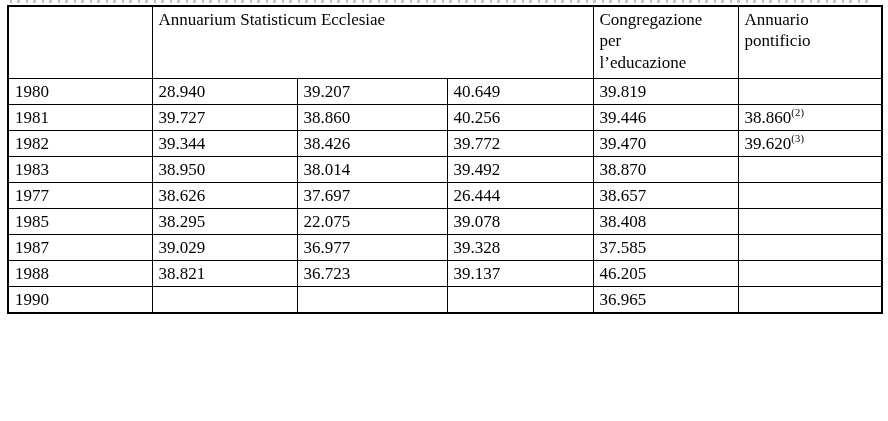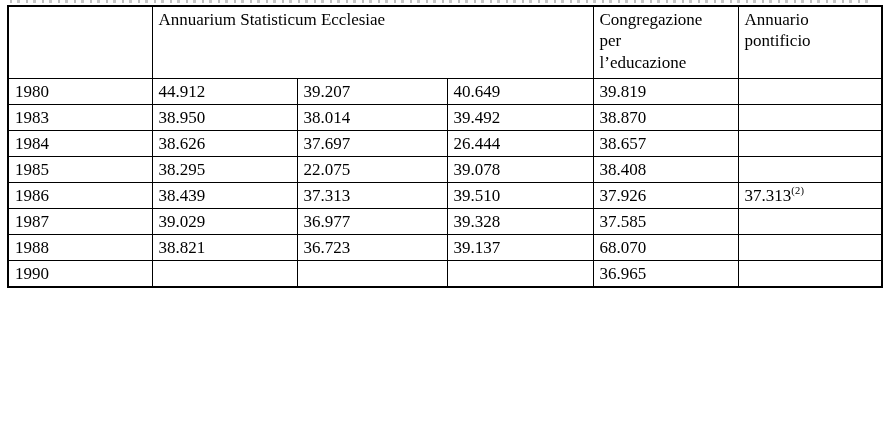--- a/index.html
+++ b/index.html
@@ -78,72 +78,80 @@
         <td><span class="pre">Congregazione
 per
 l’educazione</span></td>
         <td><span class="pre">Annuario
 pontificio</span></td>
       </tr>
     </thead>
     <tbody>
       <tr>
         <td>1980</td>
-        <td><span>44.912</span><sup></sup></td>
+        <td><span>28.940</span><sup></sup></td>
         <td><span>39.207</span><sup></sup></td>
         <td><span>40.649</span><sup></sup></td>
         <td><span>39.819</span><sup></sup></td>
         <td><span></span><sup></sup></td>
+      </tr>
+      <tr>
+        <td>1981</td>
+        <td><span>39.727</span><sup></sup></td>
+        <td><span>38.860</span><sup></sup></td>
+        <td><span>40.256</span><sup></sup></td>
+        <td><span>39.446</span><sup></sup></td>
+        <td><span>38.860</span><sup>(2)</sup></td>
+      </tr>
+      <tr>
+        <td>1982</td>
+        <td><span>39.344</span><sup></sup></td>
+        <td><span>38.426</span><sup></sup></td>
+        <td><span>39.772</span><sup></sup></td>
+        <td><span>39.470</span><sup></sup></td>
+        <td><span>39.620</span><sup>(3)</sup></td>
       </tr>
       <tr>
         <td>1983</td>
         <td><span>38.950</span><sup></sup></td>
         <td><span>38.014</span><sup></sup></td>
         <td><span>39.492</span><sup></sup></td>
         <td><span>38.870</span><sup></sup></td>
         <td><span></span><sup></sup></td>
       </tr>
       <tr>
-        <td>1984</td>
+        <td>1977</td>
         <td><span>38.626</span><sup></sup></td>
         <td><span>37.697</span><sup></sup></td>
         <td><span>26.444</span><sup></sup></td>
         <td><span>38.657</span><sup></sup></td>
         <td><span></span><sup></sup></td>
       </tr>
       <tr>
         <td>1985</td>
         <td><span>38.295</span><sup></sup></td>
         <td><span>22.075</span><sup></sup></td>
         <td><span>39.078</span><sup></sup></td>
         <td><span>38.408</span><sup></sup></td>
         <td><span></span><sup></sup></td>
       </tr>
       <tr>
-        <td>1986</td>
-        <td><span>38.439</span><sup></sup></td>
-        <td><span>37.313</span><sup></sup></td>
-        <td><span>39.510</span><sup></sup></td>
-        <td><span>37.926</span><sup></sup></td>
-        <td><span>37.313</span><sup>(2)</sup></td>
-      </tr>
-      <tr>
         <td>1987</td>
         <td><span>39.029</span><sup></sup></td>
         <td><span>36.977</span><sup></sup></td>
         <td><span>39.328</span><sup></sup></td>
         <td><span>37.585</span><sup></sup></td>
         <td><span></span><sup></sup></td>
       </tr>
       <tr>
         <td>1988</td>
         <td><span>38.821</span><sup></sup></td>
         <td><span>36.723</span><sup></sup></td>
         <td><span>39.137</span><sup></sup></td>
-        <td><span>68.070</span><sup></sup></td>
+        <td><span>46.205</span><sup></sup></td>
         <td><span></span><sup></sup></td>
       </tr>
       <tr>
         <td>1990</td>
         <td><span></span><sup></sup></td>
         <td><span></span><sup></sup></td>
         <td><span></span><sup></sup></td>
         <td><span>36.965</span><sup></sup></td>
         <td><span></span><sup></sup></td>
       </tr>

